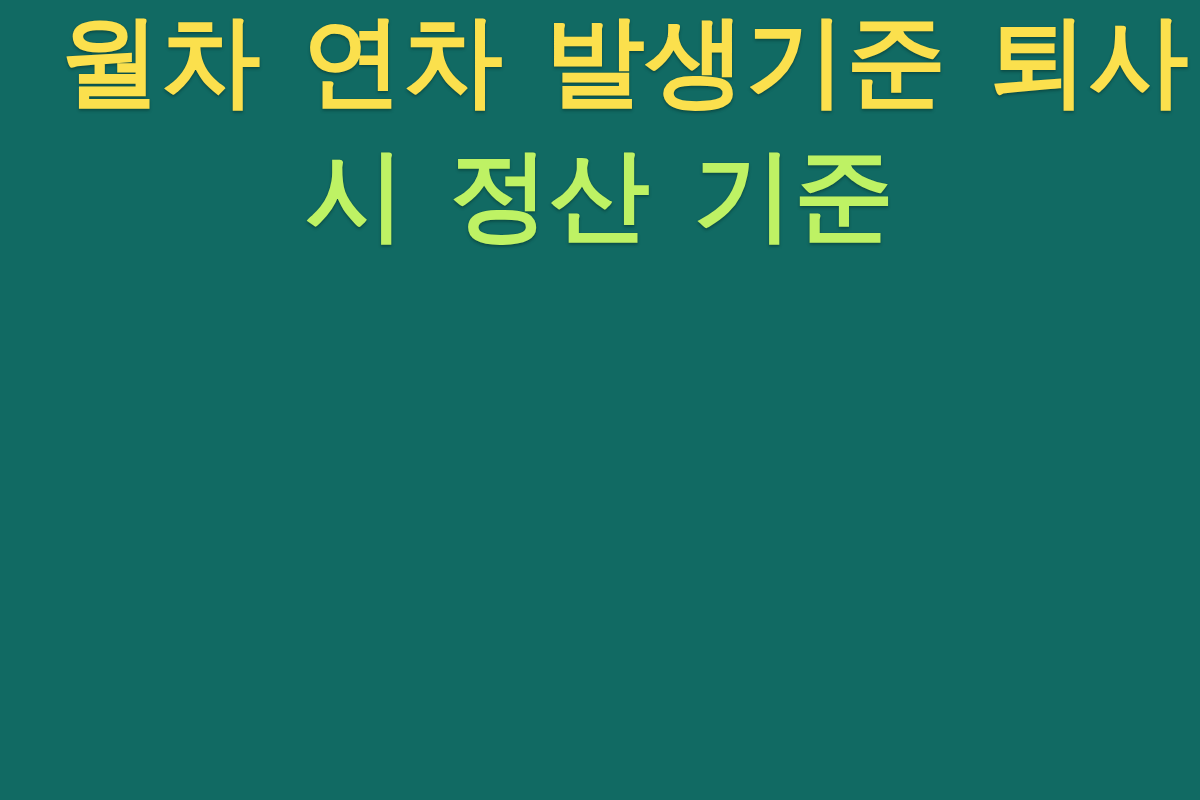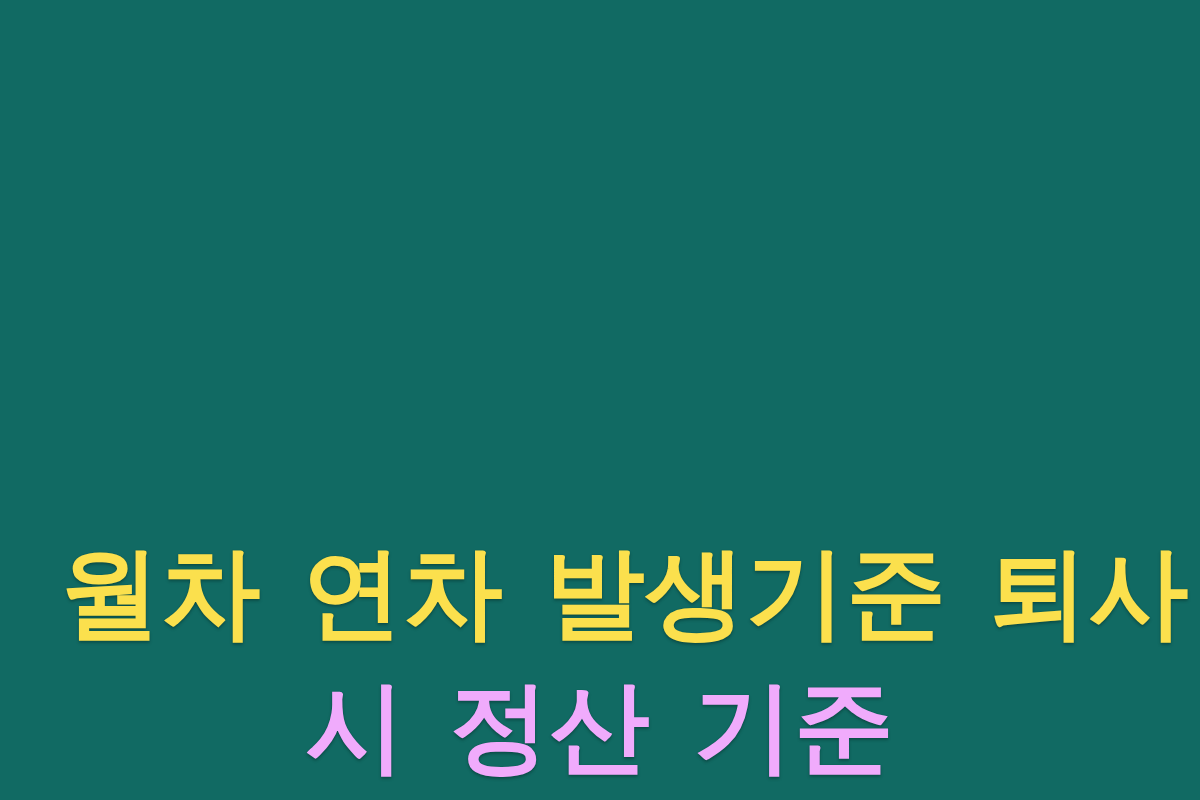--- a/index.html
+++ b/index.html
@@ -16,21 +16,21 @@
   }
 
   #banner {
     position: relative;
     width: 1200px;
     height: 800px;
     box-sizing: border-box;
     display: flex;
     flex-direction: column;
     align-items: center;
-    justify-content: flex-end;
+    justify-content: flex-start;
     background-color: #116a63;
     overflow: hidden;
   }
 
   #title-block {
     width: 1080px;
     margin: 0 auto;
     
     transform: translateY(-6px);
     text-align: center;
@@ -60,17 +60,17 @@
 </style>
 </head>
 <body>
 
 <div id="banner" style="background-color: rgb(17, 106, 99);">
 
   <div id="title-block">
 
     <span class="title-line primary" style="color: rgb(251, 224, 77);">월차 연차 발생기준 퇴사</span>
 
-    <span class="title-line secondary" style="color: #f0abfc;">시 정산 기준</span>
+    <span class="title-line secondary" style="color: #bef264;">시 정산 기준</span>
 
   </div>
 
 </div>
 
 </body></html>

